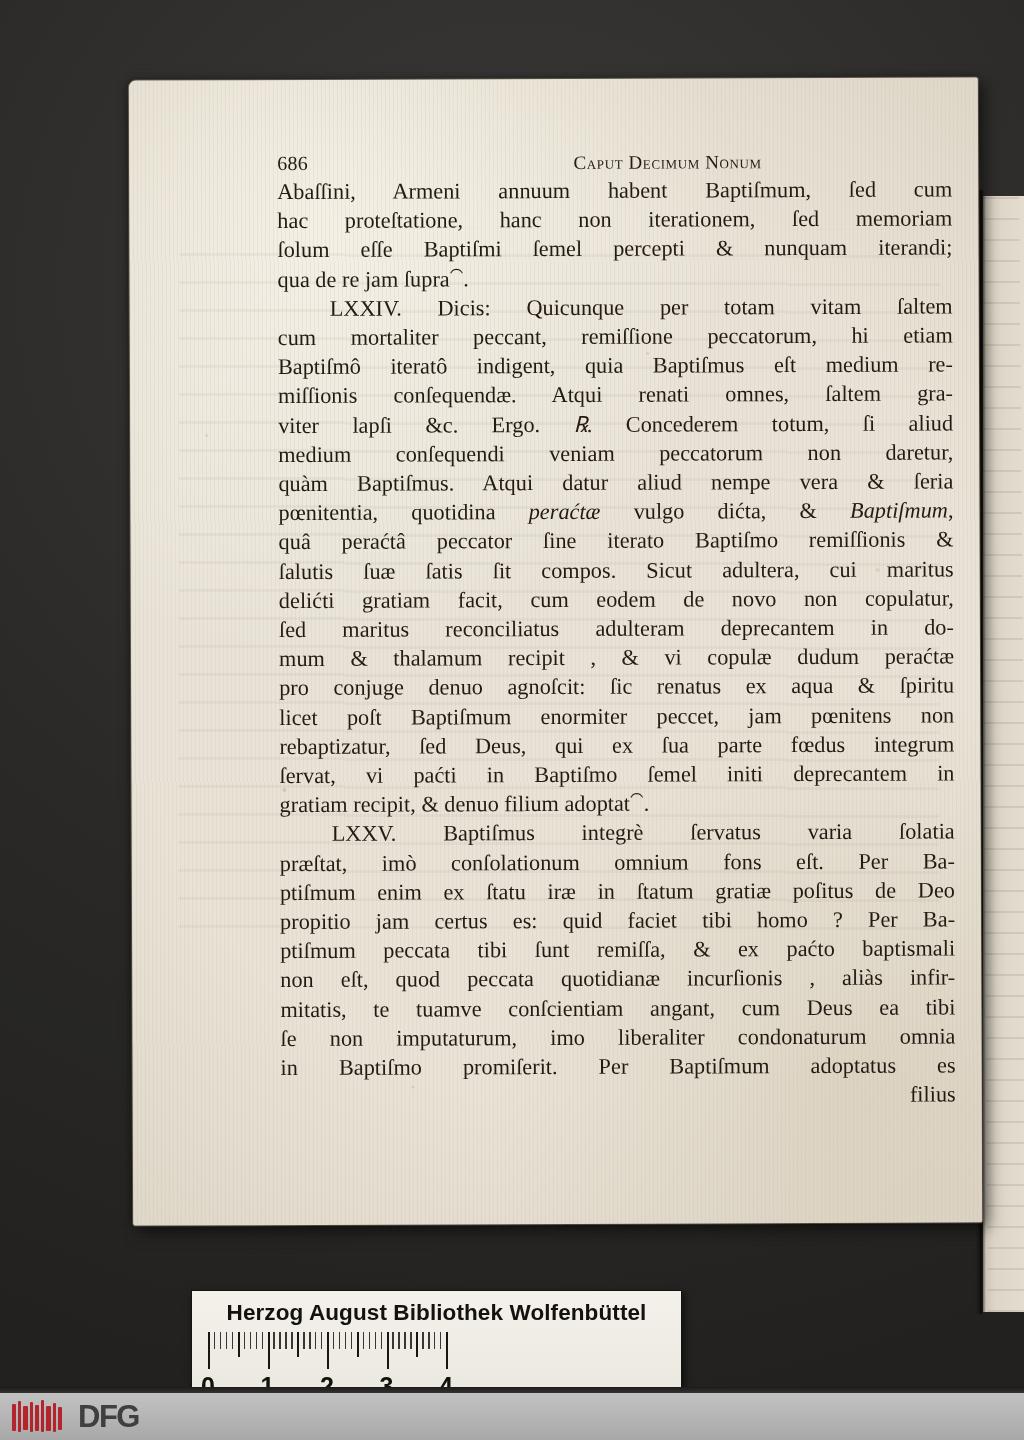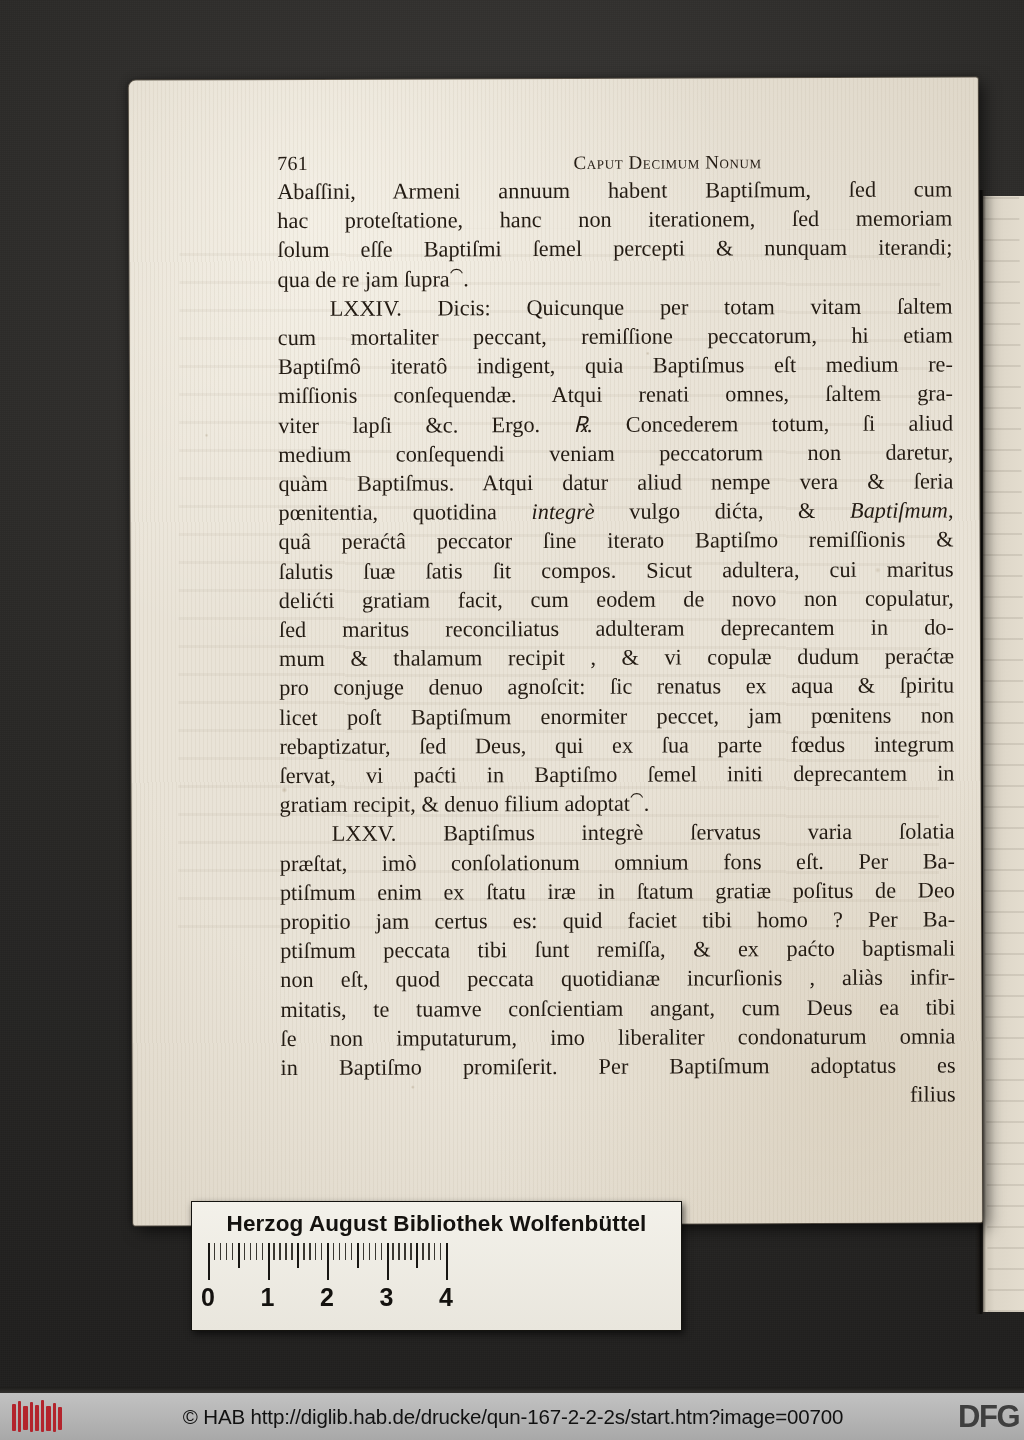--- a/index.html
+++ b/index.html
@@ -185,21 +185,21 @@
     line-height: 29.2px;
     color: #231b13;
     text-align: right;
     margin: 0;
   }
 
   
   .ruler-card {
     position: absolute;
     left: 191px;
-    top: 1201px;
+    top: 1290px;
     width: 489px;
     height: 128px;
     background: linear-gradient(180deg, #f3f1ea 0%, #e9e6dd 100%);
     border: 1px solid #14130f;
     box-shadow: 2px 3px 7px rgba(0,0,0,.6);
     font-family: "Liberation Sans", sans-serif;
     overflow: hidden;
   }
   .card-title {
     text-align: center;
@@ -326,40 +326,40 @@
   <div class="gutter"></div>
 
   <div class="leaf">
     <div class="grain"></div>
     <div class="showthrough"></div>
     <div class="foxing"></div>
 
     <div class="typeblock">
 
       <div class="running-head">
-        <span class="folio">761</span>
+        <span class="folio">686</span>
         <span class="head-title sc">Caput Decimum Nonum</span>
       </div>
 
       <div class="para">
         <span class="ln">Abaſſini, Armeni annuum habent Baptiſmum, ſed cum</span>
         <span class="ln">hac proteſtatione, hanc non iterationem, ſed memoriam</span>
         <span class="ln">ſolum eſſe Baptiſmi ſemel percepti &amp; nunquam iterandi;</span>
         <span class="ln flush">qua de re jam ſupra⁀.</span>
       </div>
 
       <div class="para">
         <span class="ln"><span class="indent"></span><span>LXXIV.   Dicis: Quicunque per totam vitam ſaltem</span></span>
         <span class="ln">cum mortaliter peccant, remiſſione peccatorum, hi etiam</span>
         <span class="ln">Baptiſmô iteratô indigent, quia Baptiſmus eſt medium re-</span>
         <span class="ln">miſſionis conſequendæ.   Atqui renati omnes, ſaltem gra-</span>
         <span class="ln">viter lapſi &amp;c.   Ergo. <span class="rx">℞</span>. Concederem totum, ſi aliud</span>
         <span class="ln">medium conſequendi veniam peccatorum non daretur,</span>
         <span class="ln">quàm Baptiſmus.   Atqui datur aliud nempe vera &amp; ſeria</span>
-        <span class="ln">pœnitentia, quotidina <span class="it">integrè</span> vulgo dićta, &amp; <span class="it">Baptiſmum</span>,</span>
+        <span class="ln">pœnitentia, quotidina <span class="it">peraćtæ</span> vulgo dićta, &amp; <span class="it">Baptiſmum</span>,</span>
         <span class="ln">quâ peraćtâ peccator ſine iterato Baptiſmo remiſſionis &amp;</span>
         <span class="ln">ſalutis ſuæ ſatis ſit compos.   Sicut adultera, cui maritus</span>
         <span class="ln">delićti gratiam facit, cum eodem de novo non copulatur,</span>
         <span class="ln">ſed maritus reconciliatus adulteram deprecantem in do-</span>
         <span class="ln">mum &amp; thalamum recipit , &amp; vi copulæ dudum peraćtæ</span>
         <span class="ln">pro conjuge denuo agnoſcit: ſic renatus ex aqua &amp; ſpiritu</span>
         <span class="ln">licet poſt Baptiſmum enormiter peccet, jam pœnitens non</span>
         <span class="ln">rebaptizatur, ſed Deus, qui ex ſua parte fœdus integrum</span>
         <span class="ln">ſervat, vi paćti in Baptiſmo ſemel initi deprecantem in</span>
         <span class="ln flush">gratiam recipit, &amp; denuo filium adoptat⁀.</span>
@@ -451,17 +451,16 @@
           <rect x="17" y="9" width="5" height="24" rx="1"></rect>
           <rect x="24" y="5" width="3" height="30" rx="1"></rect>
           <rect x="29" y="8" width="4" height="26" rx="1"></rect>
           <rect x="35" y="3" width="3" height="32" rx="1"></rect>
           <rect x="40" y="9" width="5" height="25" rx="1"></rect>
           <rect x="47" y="6" width="3" height="29" rx="1"></rect>
           <rect x="52" y="10" width="4" height="23" rx="1"></rect>
         </g>
       </svg>
     </span>
-    <span class="footer-url">© HAB http://diglib.hab.de/drucke/qun-167-2-2-2s/start.htm?image=00700</span>
     <span class="dfg-logo">DFG</span>
   </div>
 
 </div>
 
 </body></html>

